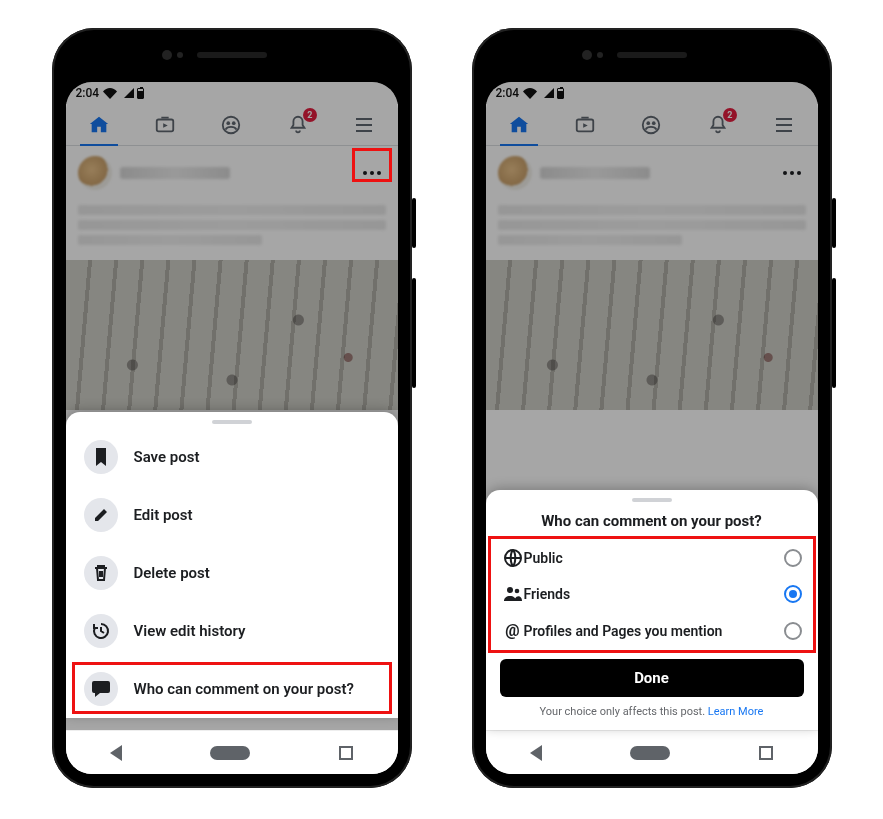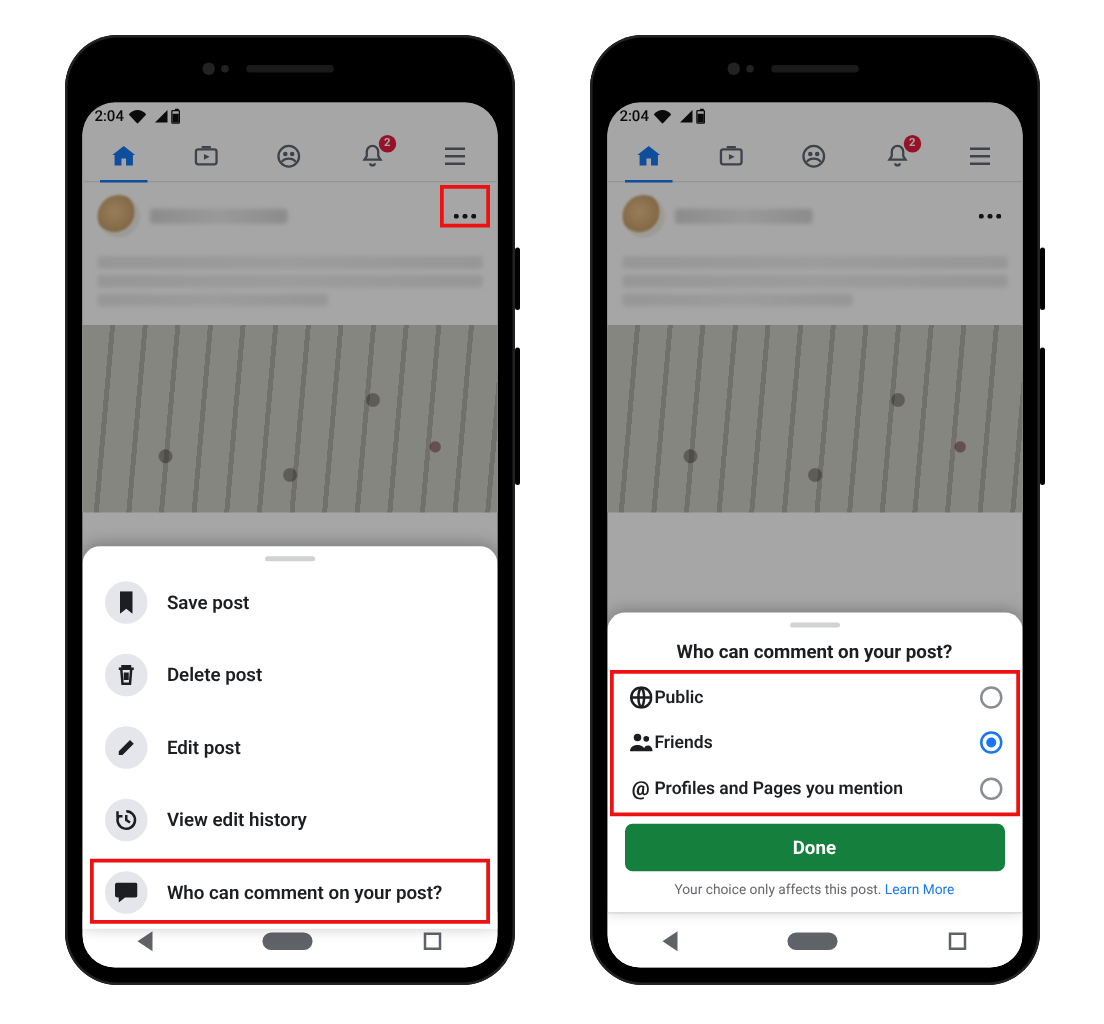--- a/index.html
+++ b/index.html
@@ -184,21 +184,21 @@
   .opt-row .lbl { flex:1; }
   .radio {
     width:18px; height:18px; border:2px solid #8a8d91; border-radius:50%;
     display:flex; align-items:center; justify-content:center;
   }
   .radio.checked { border-color:#1877f2; }
   .radio.checked::after { content:""; width:8px; height:8px; background:#1877f2; border-radius:50%; }
 
   .done-btn {
     margin:10px 14px 4px;
-    background:#15803d; color:#fff;
+    background:#000000; color:#fff;
     text-align:center; padding:10px 0;
     border-radius:6px; font-weight:700; font-size:15px;
   }
   .footnote {
     text-align:center; font-size:11px; color:#65676b;
     padding:4px 10px 12px;
   }
   .footnote a { color:#1877f2; text-decoration:none; }
 
   
@@ -301,46 +301,46 @@
         <div class="blurline"></div>
         <div class="blurline short"></div>
       </div>
       <div class="hero"></div>
 
       <div class="dim-overlay"></div>
 
       <div class="hl-red" style="top:66px; right:6px; width:40px; height:34px;"></div>
     </div>
 
-    <div class="sheet" style="bottom:31px;margin-top:40px;">
+    <div class="sheet" style="bottom:56px;margin-top:40px;">
       <div class="grabber"></div>
 
       <div class="menu-item">
         <div class="menu-icon">
             <svg width="16" height="18" viewBox="0 0 16 18">
               <path fill="#1c1e21" d="M3 0h10v18l-5-4-5 4z"></path>
             </svg>
           </div>
         <span>Save post</span>
       </div>
       <div class="menu-item">
         <div class="menu-icon">
+            <svg width="16" height="16" viewBox="0 0 16 16">
+              <path fill="#1c1e21" d="M2 11 11 2l3 3-9 9H2zM12 1l3 3"></path>
+            </svg>
+          </div>
+        <span>Edit post</span>
+      </div>
+      <div class="menu-item">
+        <div class="menu-icon">
             <svg width="16" height="18" viewBox="0 0 16 18">
               <path fill="none" stroke="#1c1e21" stroke-width="2" d="M2 4h12M5 4V2h6v2M4 4l1 12h6l1-12M7 7v6M9 7v6"></path>
             </svg>
           </div>
         <span>Delete post</span>
-      </div>
-      <div class="menu-item">
-        <div class="menu-icon">
-            <svg width="16" height="16" viewBox="0 0 16 16">
-              <path fill="#1c1e21" d="M2 11 11 2l3 3-9 9H2zM12 1l3 3"></path>
-            </svg>
-          </div>
-        <span>Edit post</span>
       </div>
       <div class="menu-item">
         <div class="menu-icon">
             <svg width="18" height="18" viewBox="0 0 18 18">
               <path fill="none" stroke="#1c1e21" stroke-width="2" d="M9 2a7 7 0 1 1-6.3 4M2 2v4h4M9 5v4l3 2"></path>
             </svg>
           </div>
         <span>View edit history</span>
       </div>
       <div class="menu-item" style="position:relative;">

